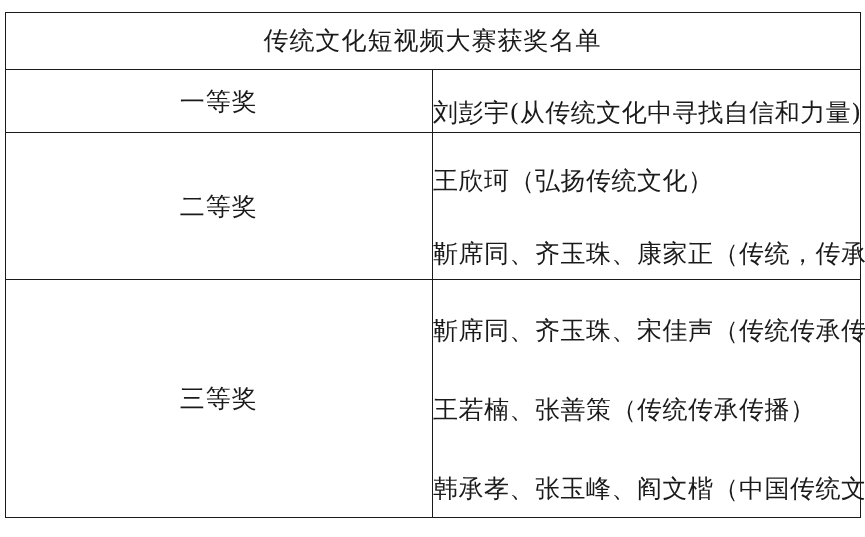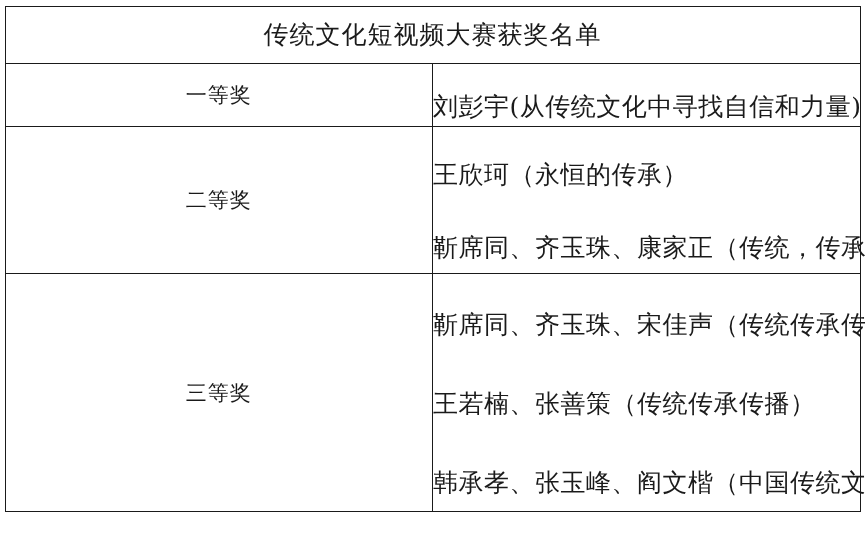--- a/index.html
+++ b/index.html
@@ -12,21 +12,21 @@
     height: 537px;
     font-family: "DejaVu Serif", "Liberation Serif", serif;
     color: #1a1a1a;
     overflow: hidden;
   }
   .page {
     position: relative;
     width: 865px;
     height: 537px;
     box-sizing: border-box;
-    padding: 6px 4px 4px 4px;
+    padding: 12px 4px 4px 4px;
     border-radius: 15px;
   }
   table.award-table {
     width: 856px;
     margin: 0 auto;
     border-collapse: collapse;
     table-layout: fixed;
   }
   table.award-table td {
     border: 1px solid #1a1a1a;
@@ -37,21 +37,21 @@
     text-align: center;
     font-size: 25px;
     letter-spacing: 1px;
     height: 56px;
     line-height: 56px;
     font-weight: normal;
   }
   .prize-cell {
     width: 200px;
     text-align: center;
-    font-size: 21px;
+    font-size: 25px;
     letter-spacing: 1px;
   }
   .names-cell {
     padding-left: 18px;
     font-size: 25px;
     letter-spacing: 0.5px;
   }
   .name-line {
     line-height: 1.0;
     padding: 3px 0;
@@ -82,21 +82,21 @@
       <tr class="row-first">
         <td class="prize-cell">一等奖</td>
         <td class="names-cell">
           <div class="name-line">刘彭宇(从传统文化中寻找自信和力量)</div>
         </td>
       </tr>
 
       <tr class="row-second">
         <td class="prize-cell">二等奖</td>
         <td class="names-cell">
-          <div class="name-line">王欣珂（永恒的传承）</div>
+          <div class="name-line">王欣珂（弘扬传统文化）</div>
           <div class="name-line">靳席同、齐玉珠、康家正（传统，传承在心）</div>
         </td>
       </tr>
 
       <tr class="row-third">
         <td class="prize-cell">三等奖</td>
         <td class="names-cell">
           <div class="name-line">靳席同、齐玉珠、宋佳声（传统传承传播）</div>
           <div class="name-line">王若楠、张善策（传统传承传播）</div>
           <div class="name-line">韩承孝、张玉峰、阎文楷（中国传统文化之美）</div>

